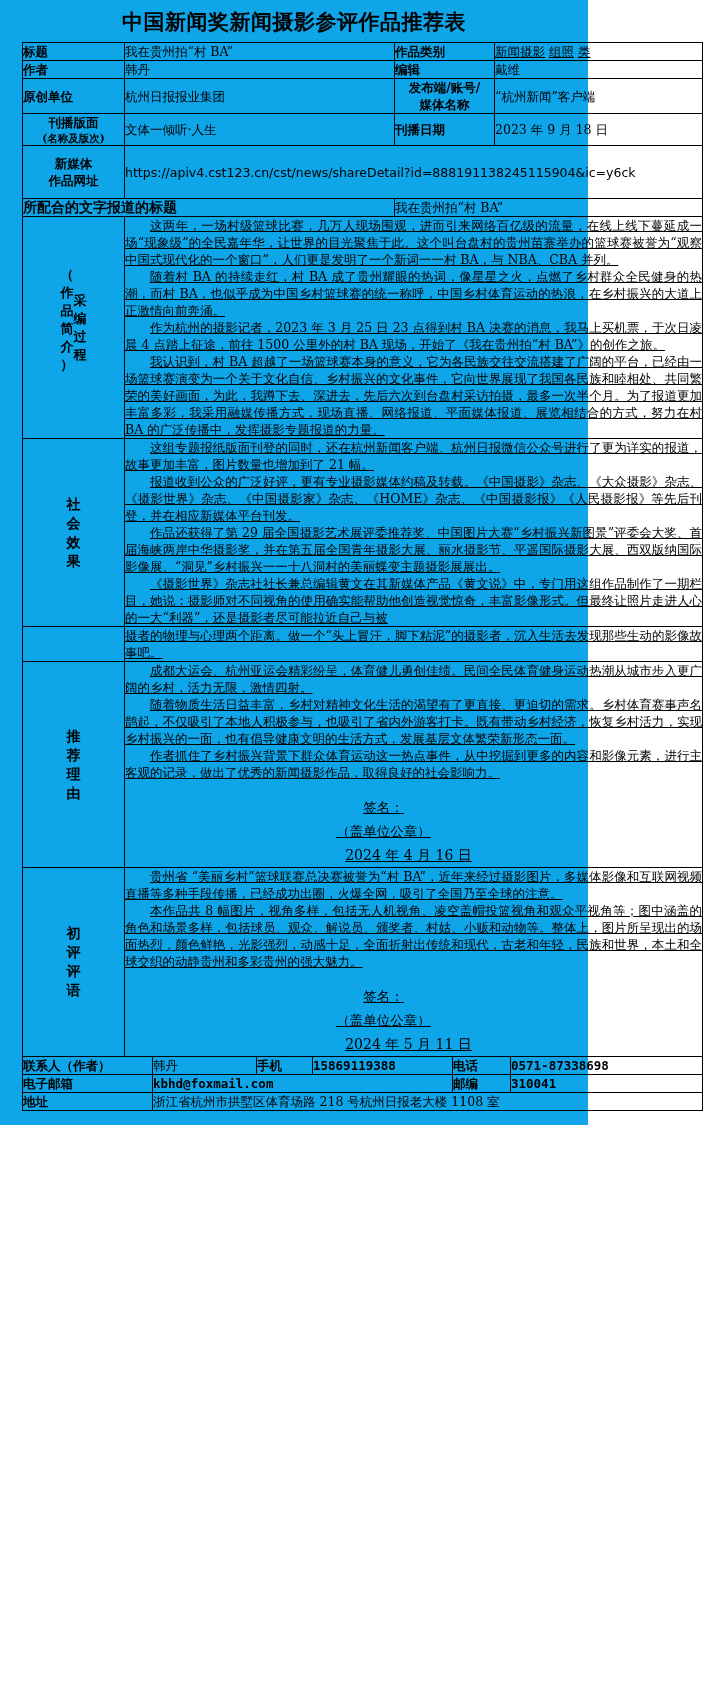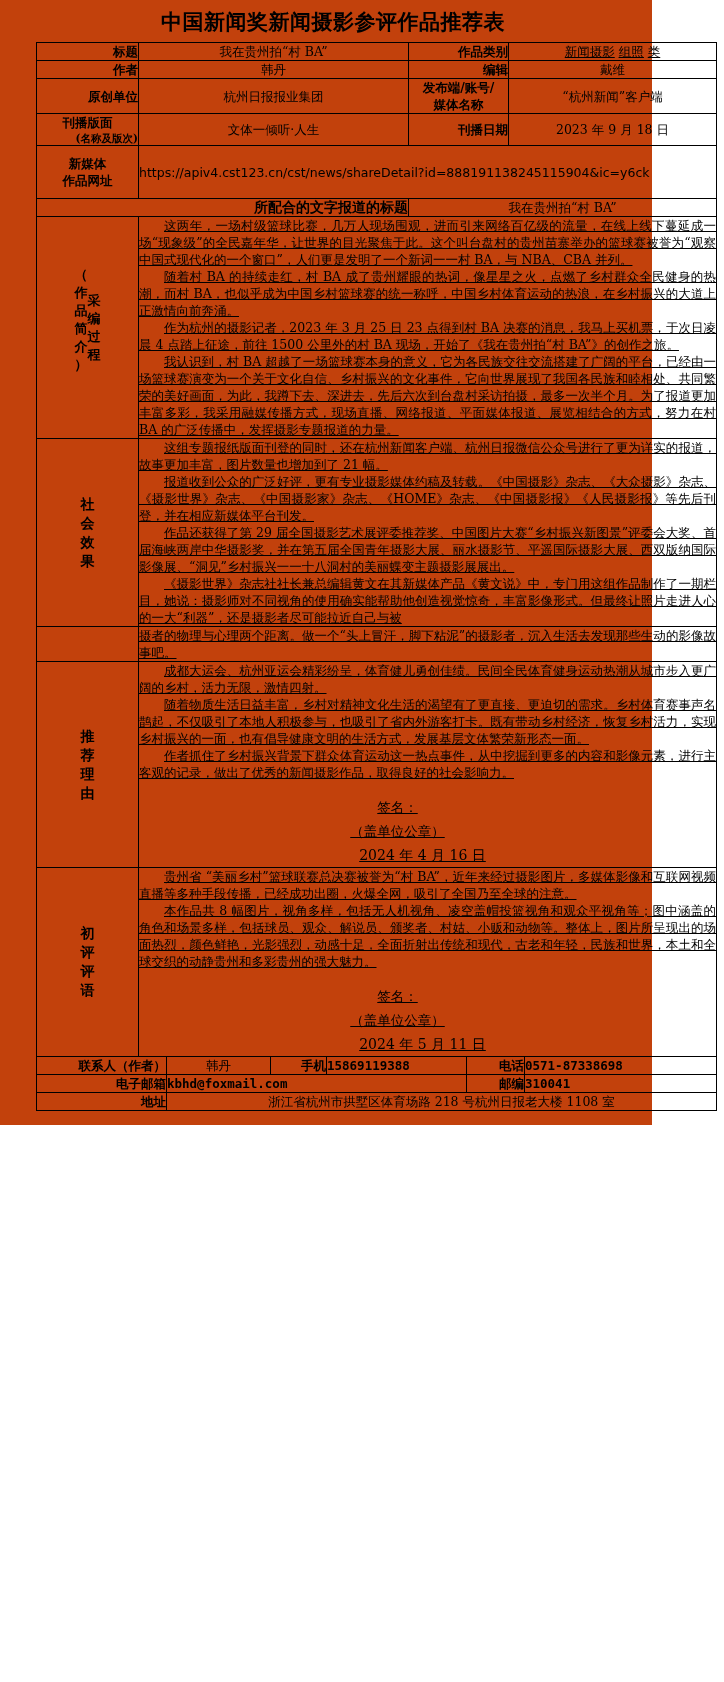--- a/index.html
+++ b/index.html
@@ -8,24 +8,24 @@
     padding: 0;
     background: #ffffff;
   }
   body {
     width: 724px;
     font-family: "DejaVu Sans", "Liberation Sans", sans-serif;
     color: #000000;
     -webkit-font-smoothing: none;
   }
   .page {
-    width: 652px;
+    width: 588px;
     box-sizing: border-box;
-    padding: 6px 22px 14px 36px;
-    background: #c2410c;
+    padding: 6px 22px 14px 22px;
+    background: #0ea5e9;
   }
   .doc-title {
     text-align: center;
     font-family: "DejaVu Serif", "Liberation Serif", serif;
     font-weight: bold;
     font-size: 21px;
     line-height: 28px;
     letter-spacing: 0.5px;
     margin: 2px 0 6px 0;
   }
@@ -36,21 +36,21 @@
   }
   table.form td {
     border: 1px solid #000000;
     padding: 0;
     vertical-align: middle;
     font-size: 12.5px;
     line-height: 17px;
   }
   
   .lbl {
-    text-align: right;
+    text-align: left;
     font-family: "DejaVu Serif", "Liberation Serif", serif;
     font-weight: bold;
     font-size: 14px;
     line-height: 18px;
     padding: 5px 2px;
     white-space: nowrap;
   }
   .lbl-sm {
     text-align: center;
     font-family: "DejaVu Serif", "Liberation Serif", serif;
@@ -65,24 +65,23 @@
     font-weight: bold;
     font-size: 14px;
     line-height: 17px;
     padding: 4px 2px;
   }
   .lbl-sub {
     display: block;
     font-size: 10.5px;
     line-height: 14px;
     font-weight: bold;
-    text-align: right;
   }
   .val {
-    text-align: center;
+    text-align: left;
     padding: 5px 6px;
     font-size: 13px;
     line-height: 18px;
     font-family: "DejaVu Serif", "Liberation Serif", serif;
   }
   .val-url {
     text-align: left;
     padding: 7px 7px;
     font-size: 11px;
     line-height: 16px;

